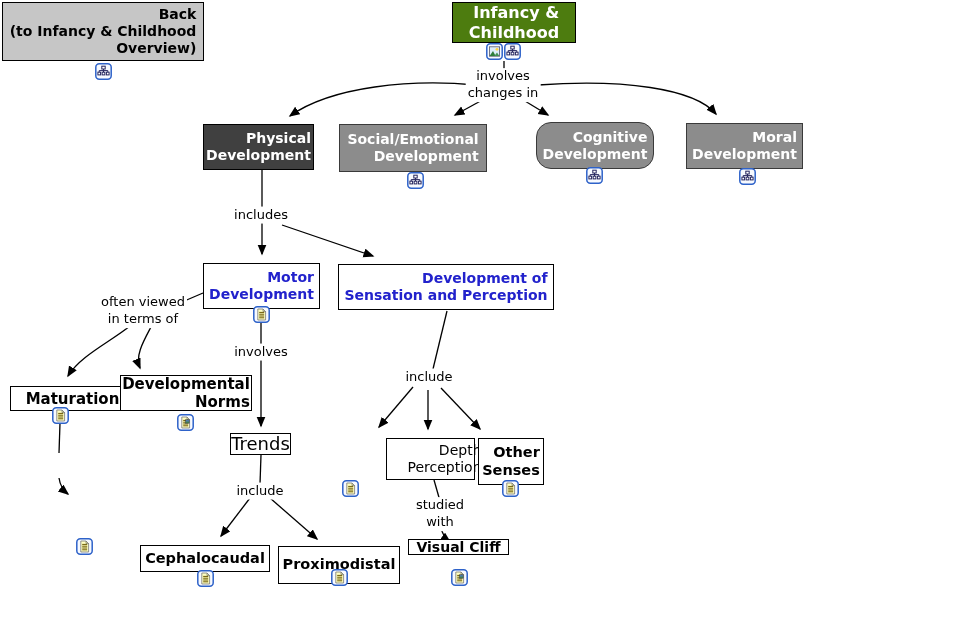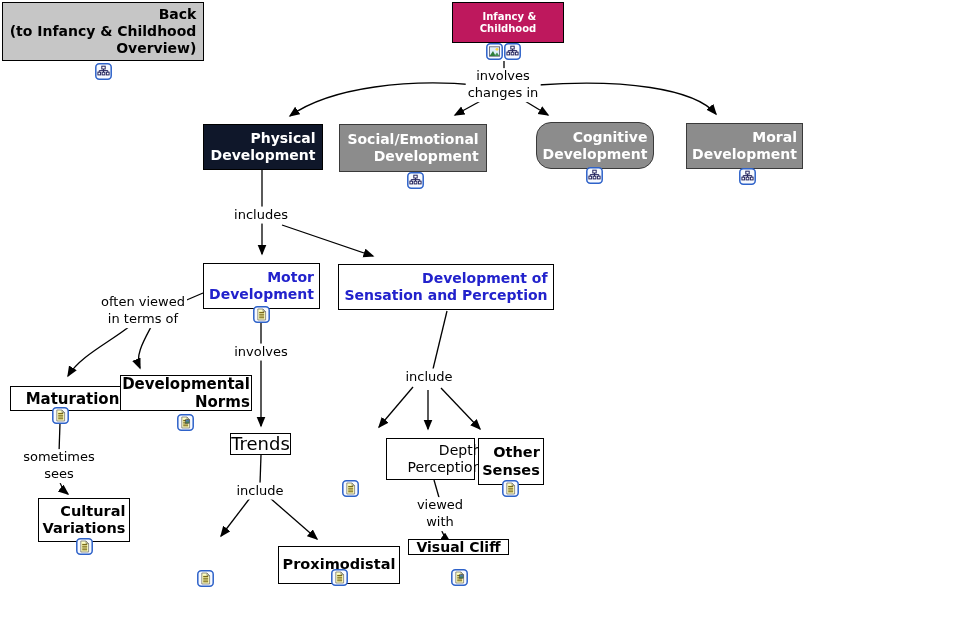--- a/index.html
+++ b/index.html
@@ -44,22 +44,22 @@
     z-index: 2;
   }
   .icon {
     position: absolute;
     width: 17px;
     height: 17px;
     z-index: 3;
   }
   
   #n-back       { left: 2px;   top: 2px;   width: 202px; height: 59px;  background: #c6c6c6; font-size: 14px; }
-  #n-infancy    { left: 452px; top: 2px;   width: 112px; height: 41px;  background: #be185d; color: #ffffff; font-size: 10px; }
-  #n-physical   { left: 203px; top: 124px; width: 120px; height: 46px;  background: #0f172a; color: #ffffff; font-size: 14px; }
+  #n-infancy    { left: 452px; top: 2px;   width: 124px; height: 41px;  background: #4d7c0f; color: #ffffff; font-size: 16px; }
+  #n-physical   { left: 203px; top: 124px; width: 111px; height: 46px;  background: #404040; color: #ffffff; font-size: 14px; }
   #n-social     { left: 339px; top: 124px; width: 148px; height: 48px;  background: #8c8c8c; color: #ffffff; font-size: 14px; border-color: #3a3a3a; }
   #n-cognitive  { left: 536px; top: 122px; width: 118px; height: 47px;  background: #8c8c8c; color: #ffffff; font-size: 14px; border-color: #3a3a3a; border-radius: 15px; }
   #n-moral      { left: 686px; top: 123px; width: 117px; height: 46px;  background: #8c8c8c; color: #ffffff; font-size: 14px; border-color: #3a3a3a; }
   #n-motor      { left: 203px; top: 263px; width: 117px; height: 46px;  color: #2222cc; font-size: 14px; }
   #n-sensation  { left: 338px; top: 264px; width: 216px; height: 46px;  color: #2222cc; font-size: 14px; }
   #n-maturation { left: 10px;  top: 386px; width: 125px; height: 25px;  font-size: 15px; }
   #n-devnorms   { left: 120px; top: 375px; width: 132px; height: 36px;  font-size: 15px; }
   #n-trends     { left: 230px; top: 433px; width: 61px;  height: 22px;  font-weight: normal; font-size: 18px; border-width: 1px; }
   #n-cultural   { left: 38px;  top: 498px; width: 92px;  height: 44px;  font-size: 14.5px; }
   #n-cephalo    { left: 140px; top: 545px; width: 130px; height: 27px;  font-size: 14.5px; }
@@ -180,40 +180,37 @@
   <div class="node" id="n-moral">Moral
 Development</div>
   <div class="node" id="n-motor">Motor
 Development</div>
   <div class="node" id="n-sensation">Development of
 Sensation and Perception</div>
   <div class="node" id="n-maturation">Maturation</div>
   <div class="node" id="n-devnorms">Developmental
 Norms</div>
   <div class="node" id="n-trends">Trends</div>
-  <div class="node" id="n-cultural">Cultural
-Variations</div>
+  <div class="node" id="n-cephalo">Cephalocaudal</div>
   <div class="node" id="n-proximo">Proximodistal</div>
   <div class="node" id="n-depth">Depth
 Perception</div>
   <div class="node" id="n-osenses">Other
 Senses</div>
   <div class="node" id="n-vcliff">Visual Cliff</div>
 
   <div class="linklabel" id="l-changes">involves
 changes in</div>
   <div class="linklabel" id="l-includes">includes</div>
   <div class="linklabel" id="l-often">often viewed
 in terms of</div>
   <div class="linklabel" id="l-involves2">involves</div>
-  <div class="linklabel" id="l-sometimes">sometimes
-sees</div>
   <div class="linklabel" id="l-include1">include</div>
   <div class="linklabel" id="l-include2">include</div>
-  <div class="linklabel" id="l-studied">viewed
+  <div class="linklabel" id="l-studied">studied
 with</div>
 
   <svg class="icon" id="i-back" viewBox="0 0 17 17">
       <use href="#sym-map"></use>
     </svg>
   <svg class="icon" id="i-inf-pic" viewBox="0 0 17 17">
       <use href="#sym-pic"></use>
     </svg>
   <svg class="icon" id="i-inf-map" viewBox="0 0 17 17">
       <use href="#sym-map"></use>

